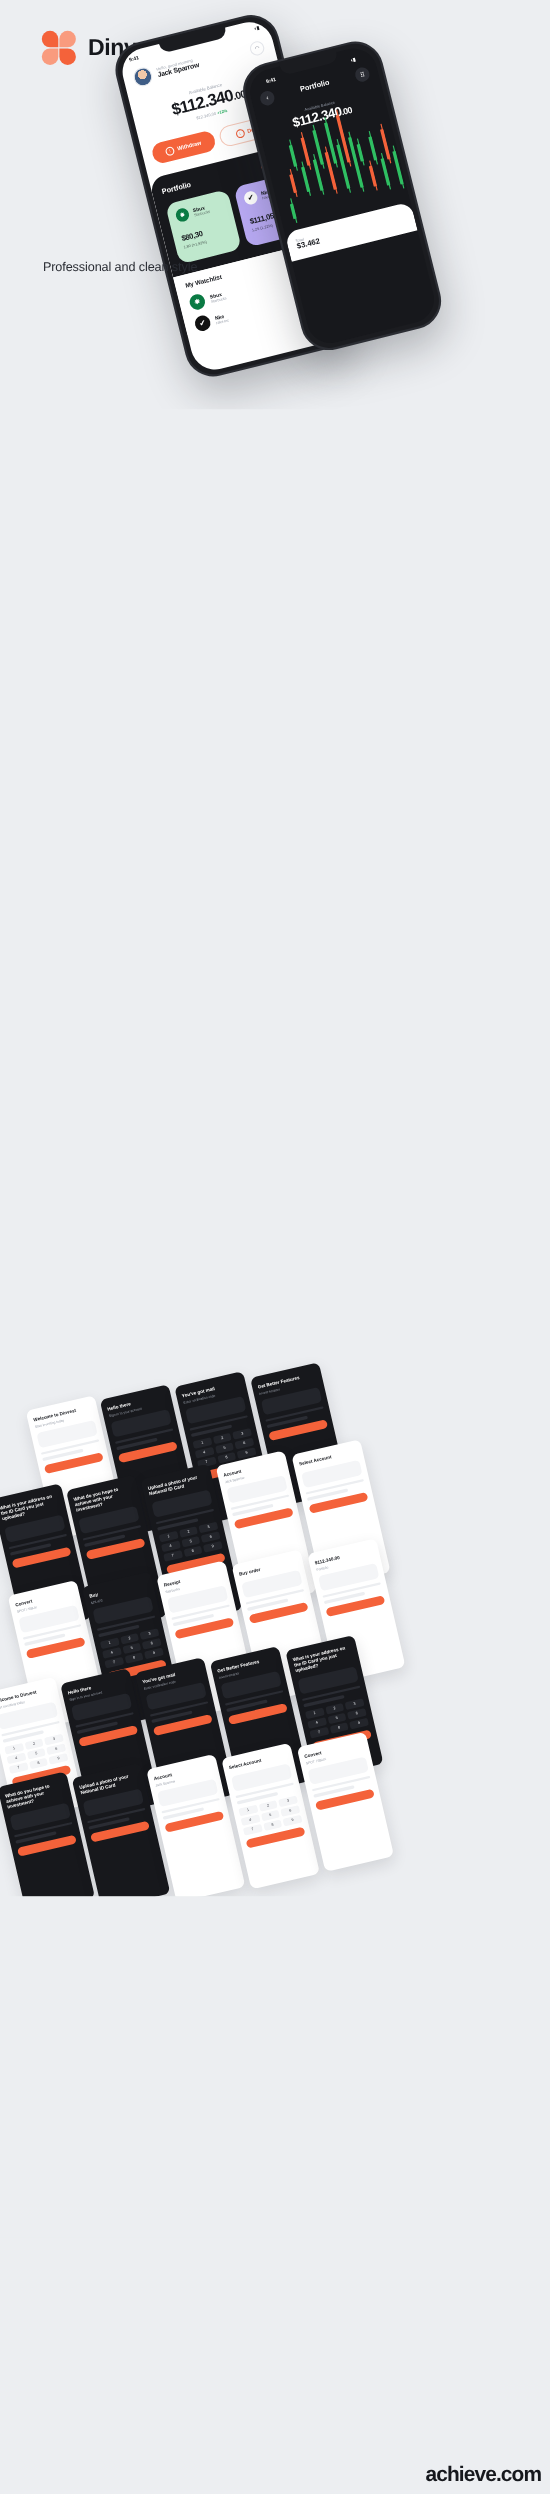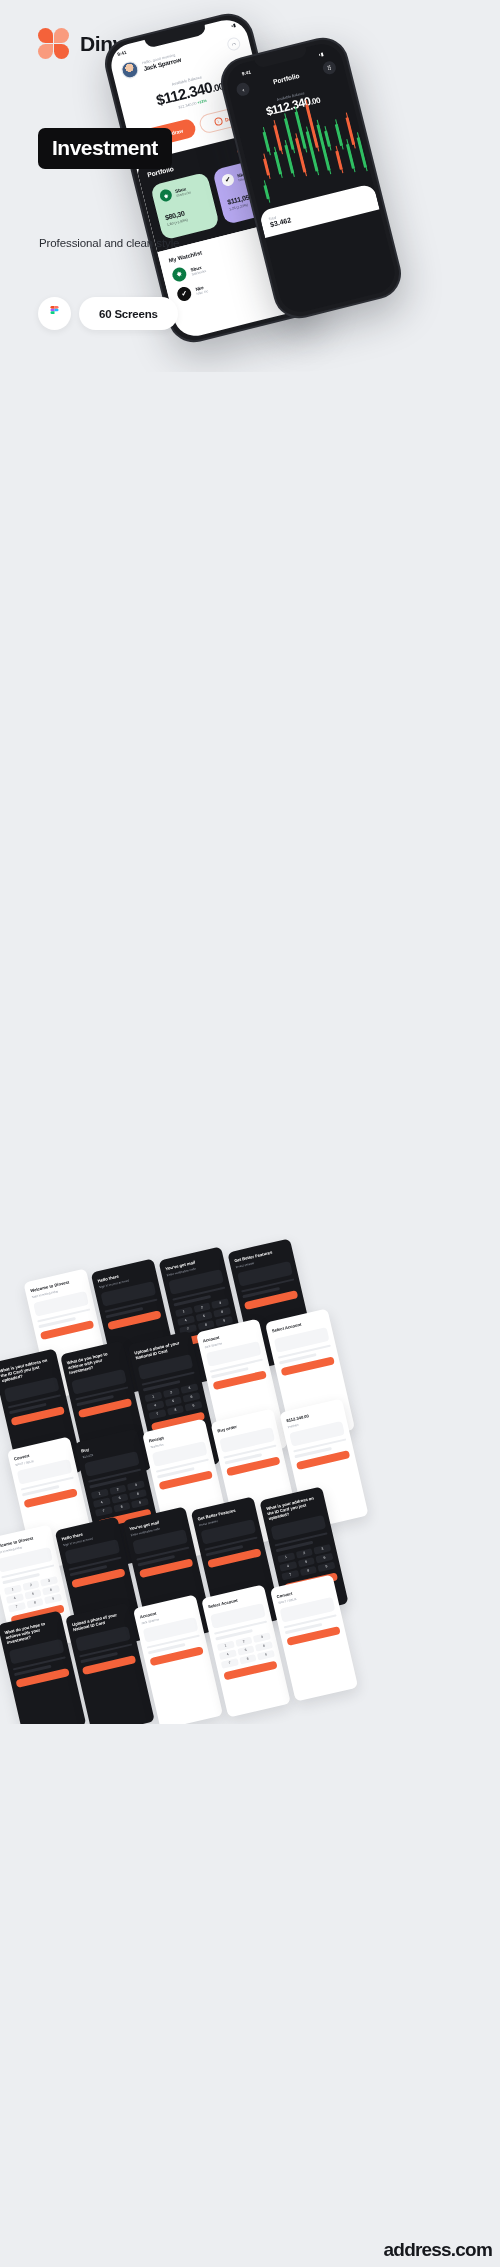--- a/index.html
+++ b/index.html
@@ -375,35 +375,22 @@
               </div>
             </div>
           <div class="dk-white">
             <div class="dk-lab">Total</div>
             <div class="dk-v">$3.462</div>
           </div>
         </div>
       </div>
     </div>
 
-    <div class="kbadge hero-h1">Investment</div>
     <div class="hero-sub">Professional and clean style</div>
 
-    <div class="pillrow">
-      <div class="pill-circle">
-        <svg width="11" height="16" viewBox="0 0 12 18" aria-hidden="true">
-          <path d="M3 0h3v3H3A1.5 1.5 0 013 0z" fill="#F24E1E"></path>
-          <path d="M6 0h3a1.5 1.5 0 010 3H6V0z" fill="#FF7262"></path>
-          <path d="M6 3h3a1.5 1.5 0 010 3H6V3z" fill="#1ABCFE"></path>
-          <path d="M3 3h3v3H3a1.5 1.5 0 010-3z" fill="#A259FF"></path>
-          <path d="M3 6h3v3H3a1.5 1.5 0 010-3z" fill="#0ACF83"></path>
-        </svg>
-      </div>
-      <div class="pill-text">60 Screens</div>
-    </div>
   </div>
 
   <div class="sec2">
     
     
     
     
   </div>
 
   <div class="gallery" id="gallery-root">
@@ -658,14 +645,14 @@
       </div>
     </div>
 
   <div class="sec4"></div>
 
   <div class="sec5">
     
     
   </div>
 
-  <div class="wm">address.com</div>
+  <div class="wm">achieve.com</div>
 </div>
 
 </body></html>

